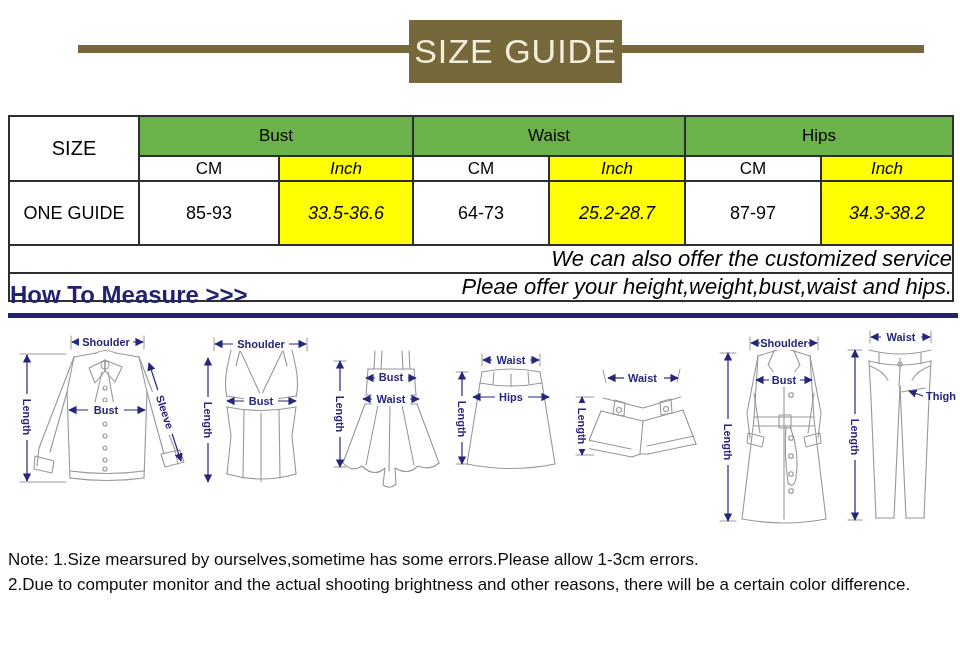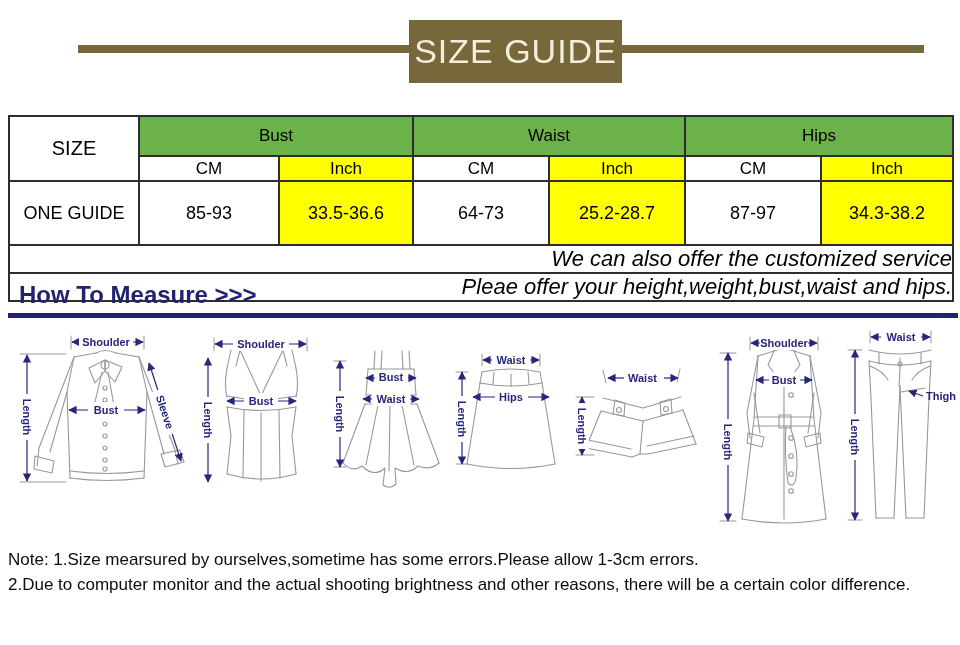--- a/index.html
+++ b/index.html
@@ -8,26 +8,26 @@
   
   .banner-line{position:absolute;left:78px;top:45px;width:846px;height:8px;background:#77683b;}
   .banner-box{position:absolute;left:385px;top:20px;width:213px;height:63px;background:#77683b;
               display:flex;align-items:center;justify-content:center;margin-left:24px;}
   .banner-box span{color:#f3eedc;font-size:34px;letter-spacing:1px;}
   
   table.size{position:absolute;left:8px;top:115px;width:944px;border-collapse:collapse;
              table-layout:fixed;text-align:center;font-size:18px;}
   table.size td{border:2px solid #2e2e2e;padding:0;vertical-align:middle;overflow:hidden;}
   .green{background:#6cb24b;}
-  .yellow{background:#ffff00;}
+  .yellow{background:#ffff00;font-style:italic;}
   .hdr{font-size:17px;}
   .size-cell{font-size:20px;}
   .note-td{text-align:right;padding:0 5px;font-size:22px;font-style:italic;}
   
-  .measure-h{position:absolute;left:19px;top:281px;font-size:24px;font-weight:bold;color:#232270;}
+  .measure-h{position:absolute;left:10px;top:281px;font-size:24px;font-weight:bold;color:#232270;}
   .measure-rule{position:absolute;left:8px;top:313px;width:950px;height:5px;background:#232270;}
   
   .figure{position:absolute;}
   .garm{stroke:#97989c;fill:none;stroke-width:1.1;stroke-linejoin:round;stroke-linecap:round;}
   .garm circle{fill:none;}
   .arr{stroke:#26267b;stroke-width:1.2;fill:none;}
   .guide{stroke:#97989c;stroke-width:1;}
   .lbl{font-family:"Liberation Sans",sans-serif;font-size:11px;font-weight:bold;fill:#26267b;}
   .wbg{fill:#ffffff;stroke:none;}
   

